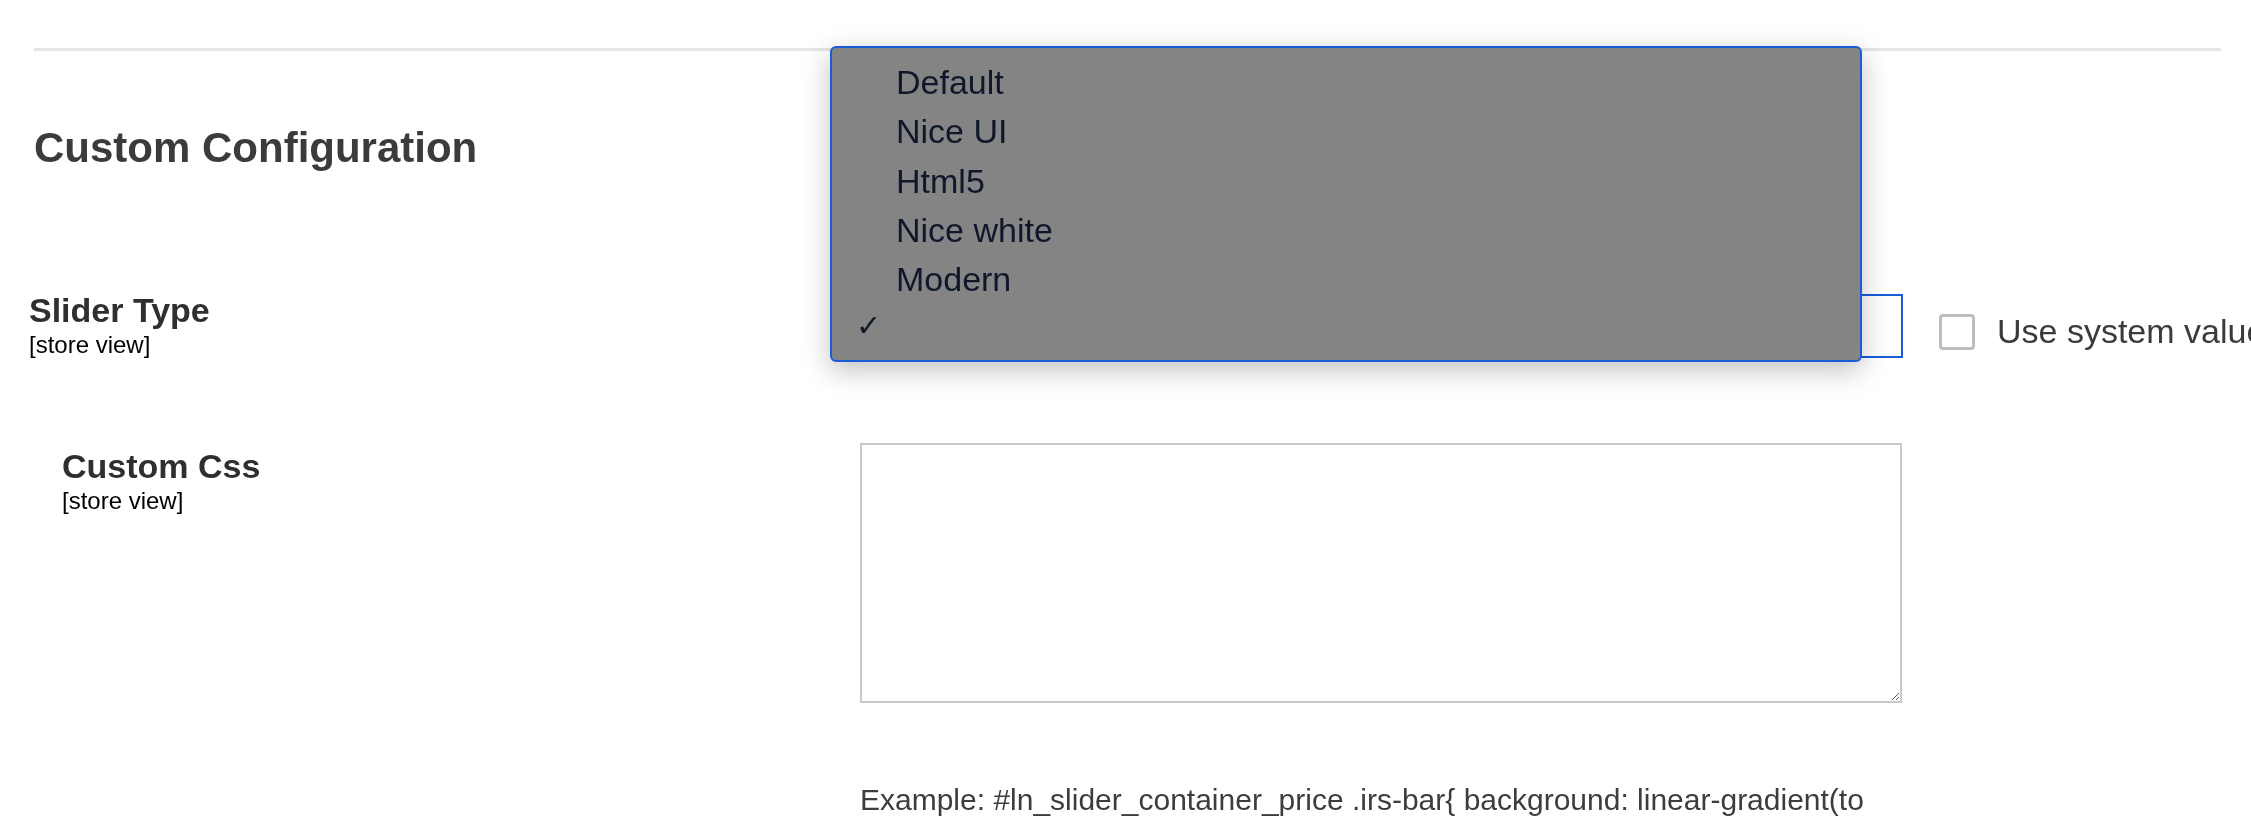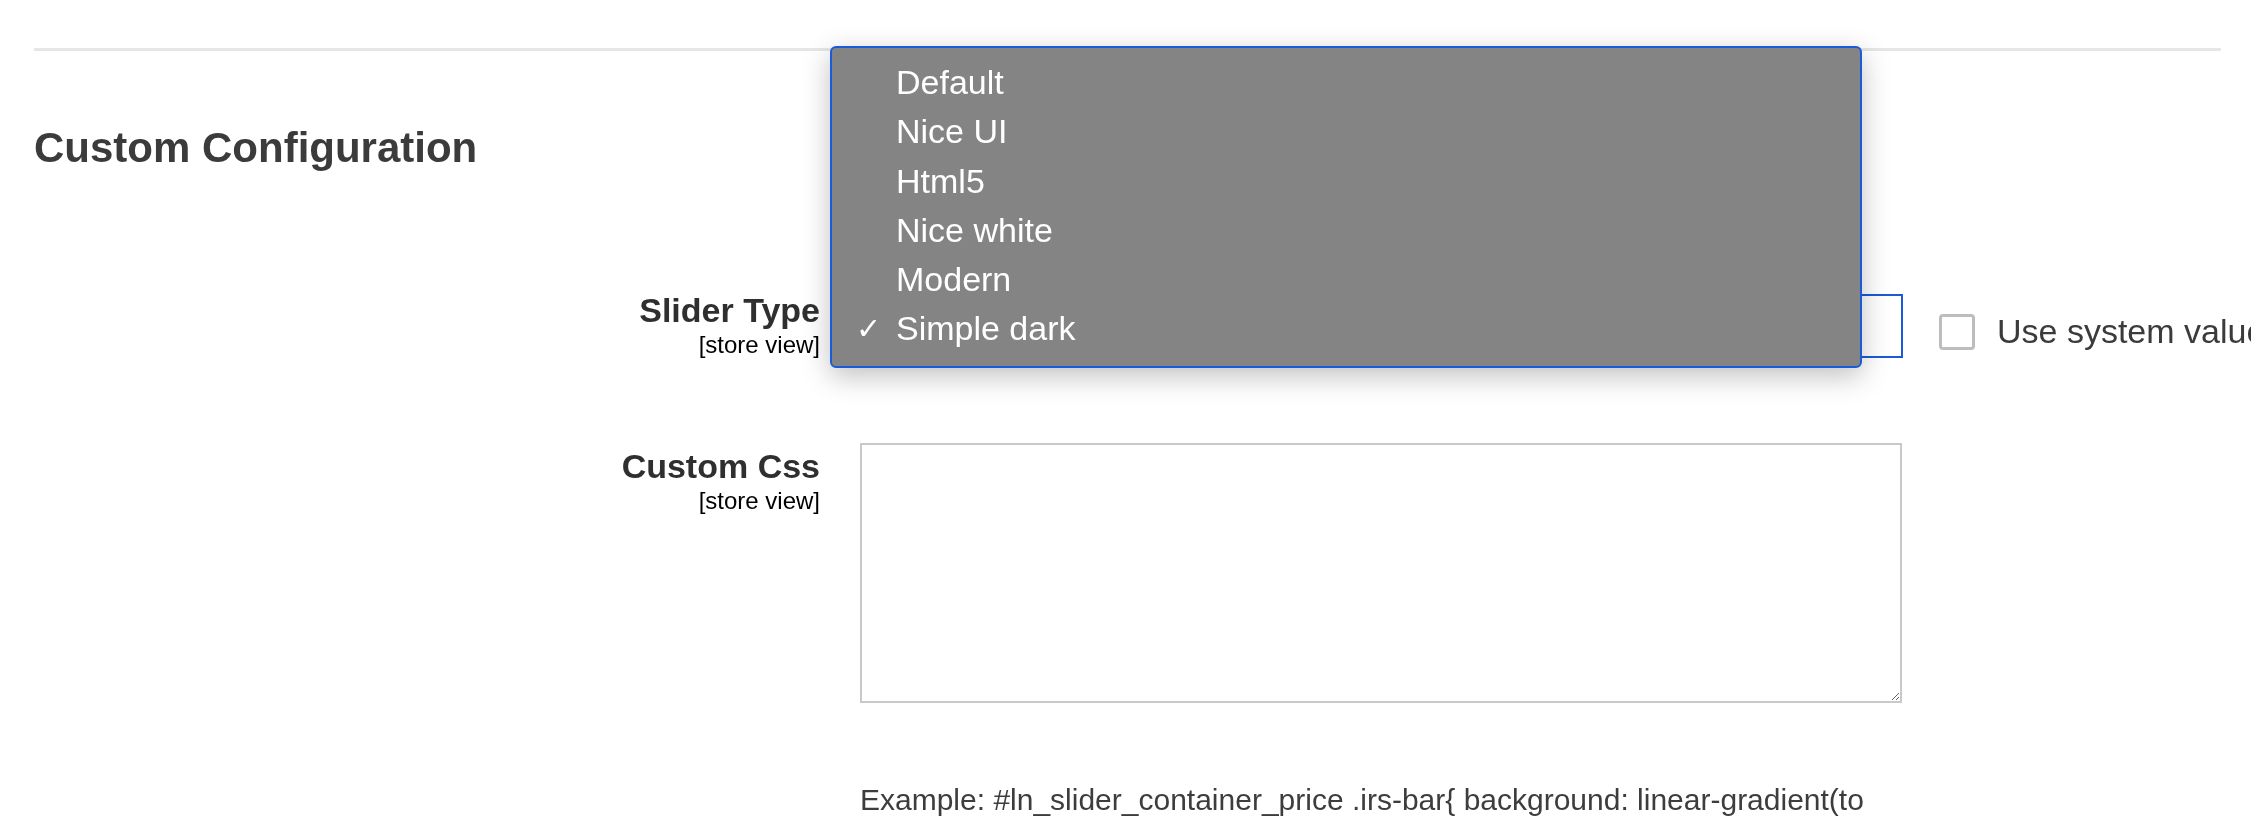--- a/index.html
+++ b/index.html
@@ -30,21 +30,21 @@
     top: 124px;
     font-size: 42px;
     font-weight: 600;
     color: #3b3b3b;
   }
 
   
   .label-block {
     position: absolute;
     width: 820px; 
-    text-align: right;
+    padding-left: 29px;
   }
   .label-main {
     font-size: 34px;
     font-weight: 600;
     color: #2f2f2f;
     line-height: 1.1;
   }
   .label-scope {
     font-size: 24px;
     color: #000000;
@@ -66,21 +66,21 @@
   .dropdown {
     position: absolute;
     left: 830px;
     top: 46px;
     width: 1032px;
     background: #848484;
     border: 2px solid #1a5bd9;
     border-radius: 6px;
     box-shadow: 0 8px 28px rgba(0,0,0,0.25);
     padding: 10px 0 12px 0;
-    color: #ffffff;
+    color: #0f172a;
     z-index: 10;
   }
   .dropdown .option {
     display: flex;
     align-items: center;
     font-size: 34px;
     line-height: 1.45;
     padding: 0 24px 0 24px;
     cursor: pointer;
   }
@@ -171,29 +171,28 @@
   <div class="option">
     <span class="check"></span>
     <span>Nice white</span>
   </div>
   <div class="option">
     <span class="check"></span>
     <span>Modern</span>
   </div>
   <div class="option">
     <span class="check">✓</span>
-    <span>Simple dark</span>
   </div>
 </div>
 
 <div class="usv">
   <span class="box"></span>
   <span class="usv-label">Use system value</span>
 </div>
 
-<div class="label-block" style="top:448px;">
+<div class="label-block" style="top:448px;margin-left:33px;">
   <div class="label-main">Custom Css</div>
   <div class="label-scope">[store view]</div>
 </div>
 
 <textarea class="custom-css" style=""></textarea>
 
 <div class="hint">Example: #ln_slider_container_price .irs-bar{ background: linear-gradient(to top, rgb(255 200 21) 0%, rgba(127, 195, 232, 1) 100%);}</div>
 
 </body></html>

